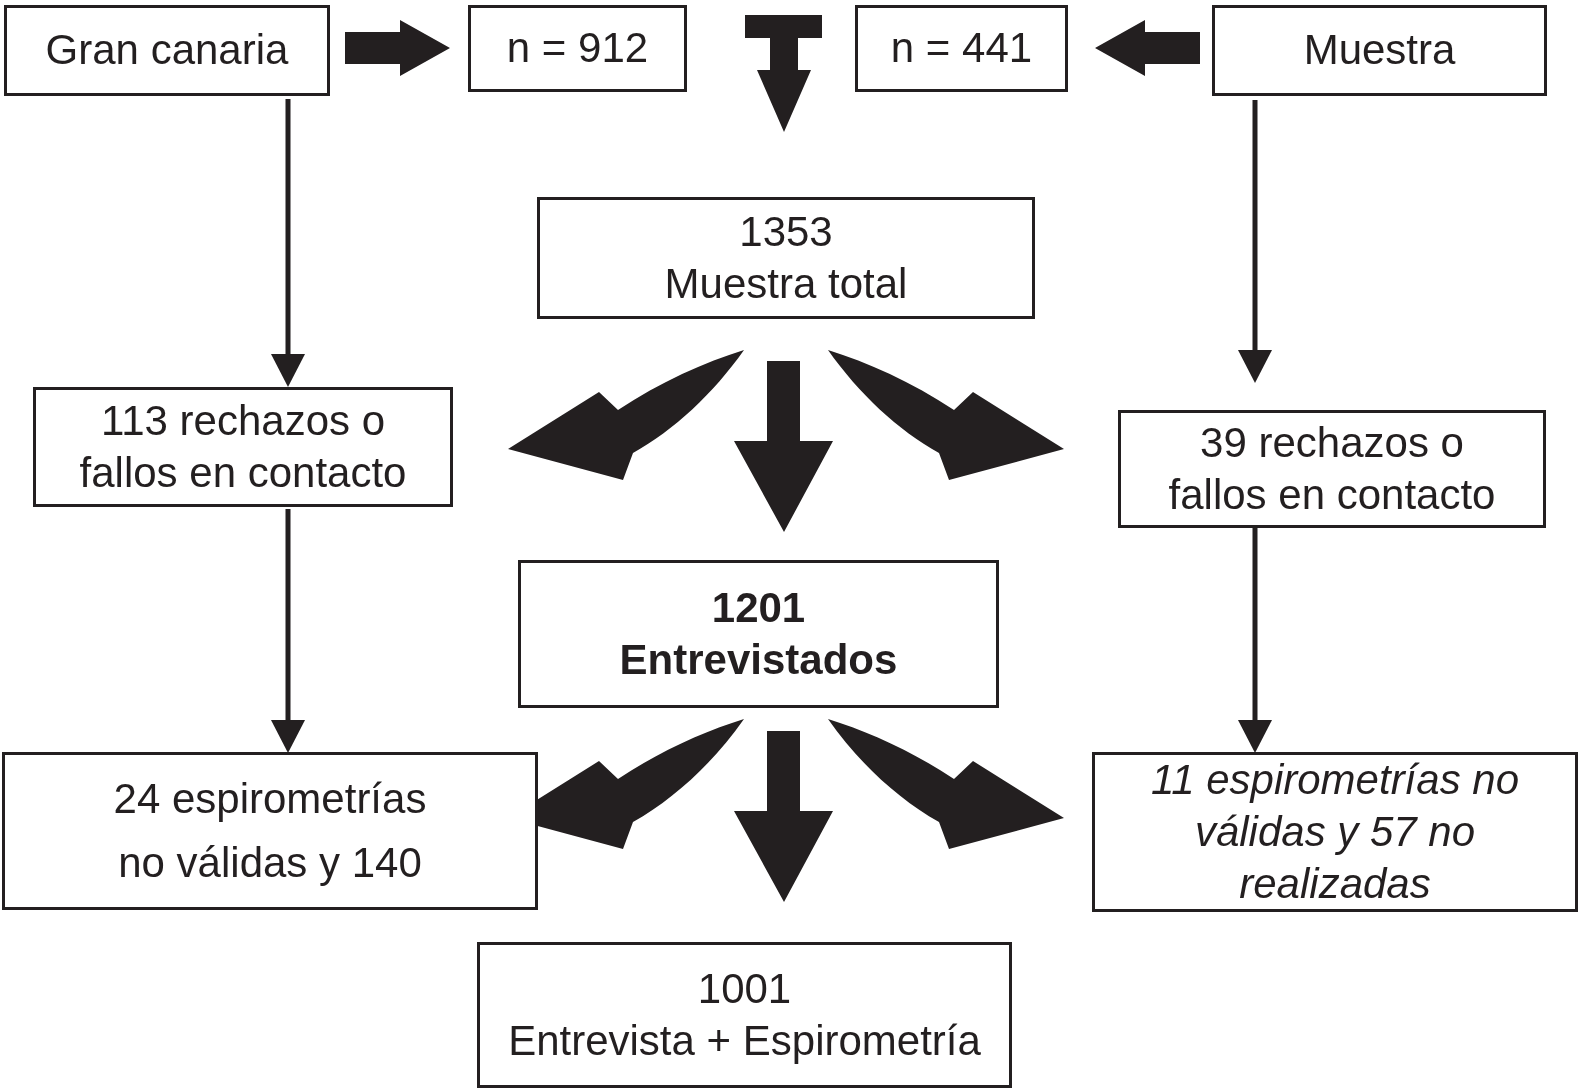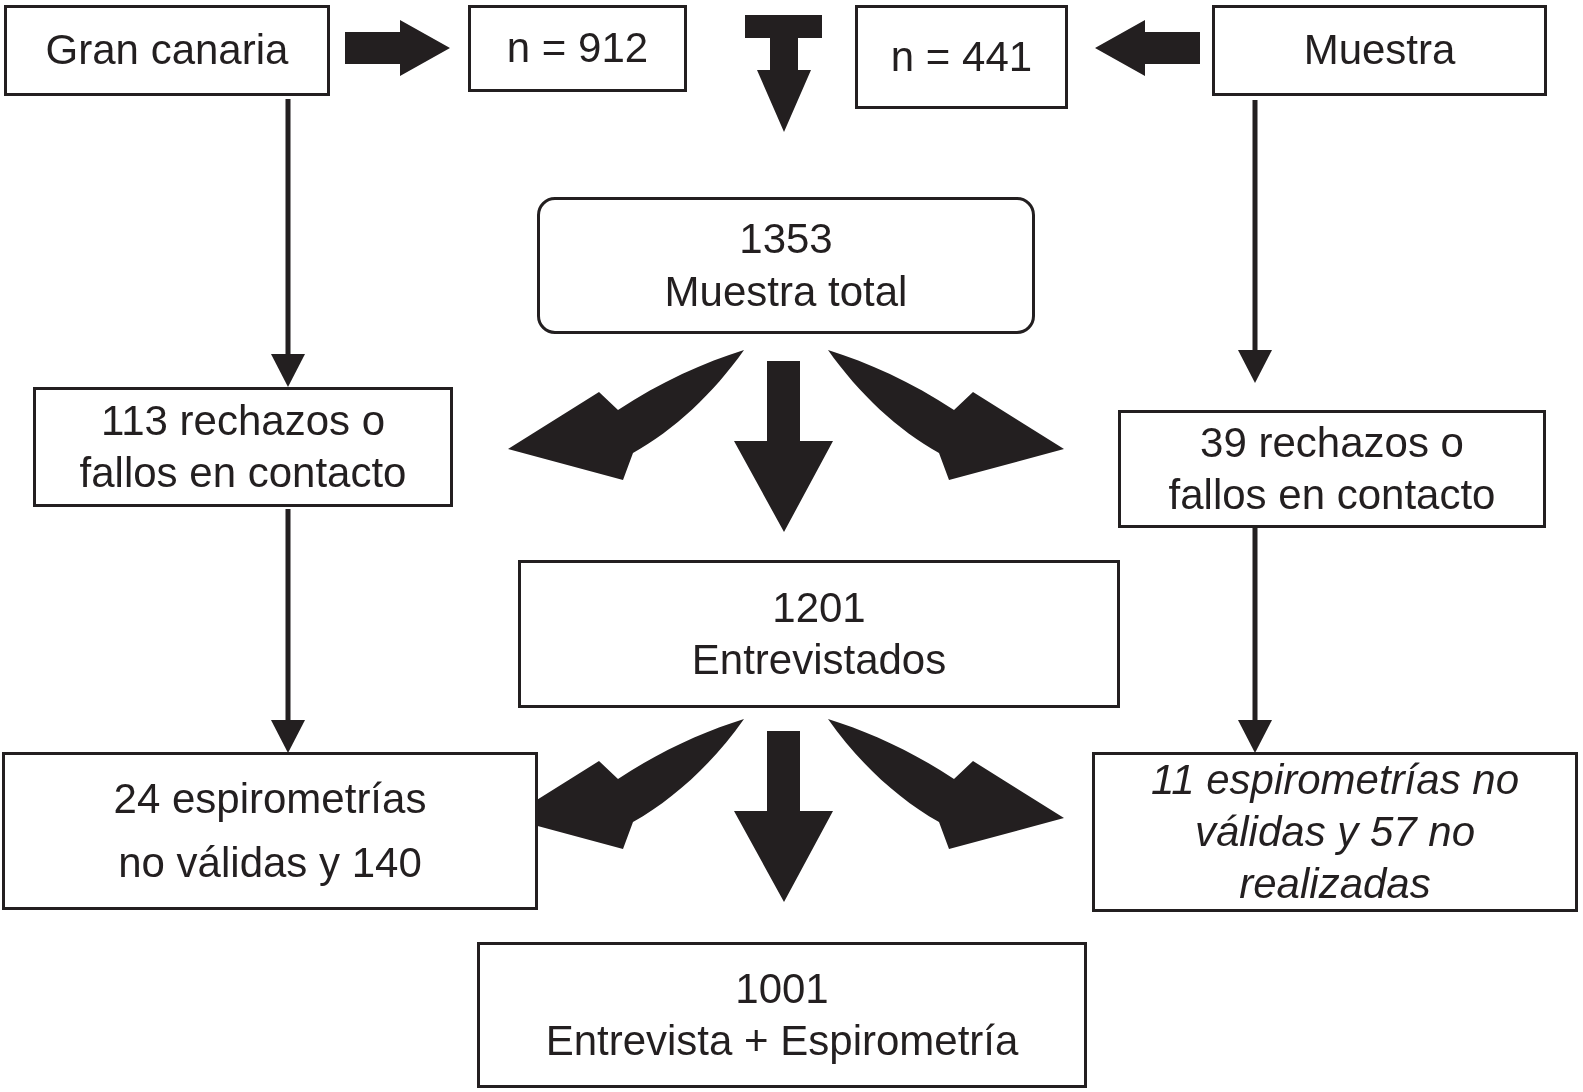--- a/index.html
+++ b/index.html
@@ -86,57 +86,57 @@
   </svg>
 
   <div class="box" style="left:4px; top:5px; width:326px; height:91px;">
     <div class="line">Gran canaria</div>
   </div>
 
   <div class="box" style="left:468px; top:5px; width:219px; height:87px;">
     <div class="line">n = 912</div>
   </div>
 
-  <div class="box" style="left:855px; top:5px; width:213px; height:104px;">
+  <div class="box" style="left:855px; top:5px; width:213px; height:87px;">
     <div class="line">n = 441</div>
   </div>
 
   <div class="box" style="left:1212px; top:5px; width:335px; height:91px;">
     <div class="line">Muestra</div>
   </div>
 
-  <div class="box" style="left:537px; top:197px; width:498px; height:137px;border-radius:18px;">
+  <div class="box" style="left:537px; top:197px; width:498px; height:122px;">
     <div class="line">1353</div>
     <div class="line">Muestra total</div>
   </div>
 
   <div class="box" style="left:33px; top:387px; width:420px; height:120px;">
     <div class="line">113 rechazos o</div>
     <div class="line">fallos en contacto</div>
   </div>
 
   <div class="box" style="left:1118px; top:387px; width:428px; height:118px;margin-top:23px;">
     <div class="line">39 rechazos o</div>
     <div class="line">fallos en contacto</div>
   </div>
 
-  <div class="box" style="left:518px; top:560px; width:602px; height:148px;">
+  <div class="box" style="left:518px; top:560px; width:481px; height:148px;font-weight:bold;">
     <div class="line">1201</div>
     <div class="line">Entrevistados</div>
   </div>
 
   <div class="box" style="left:2px; top:752px; width:536px; height:158px;gap:12px;">
     <div class="line">24 espirometrías</div>
     <div class="line">no válidas y 140</div>
   </div>
 
   <div class="box" style="left:1092px; top:752px; width:486px; height:160px;font-style:italic;">
     <div class="line">11 espirometrías no</div>
     <div class="line">válidas y 57 no</div>
     <div class="line">realizadas</div>
   </div>
 
-  <div class="box" style="left:477px; top:942px; width:610px; height:146px;">
+  <div class="box" style="left:477px; top:942px; width:535px; height:146px;">
     <div class="line">1001</div>
     <div class="line">Entrevista + Espirometría</div>
   </div>
 
 </div>
 
 </body></html>

